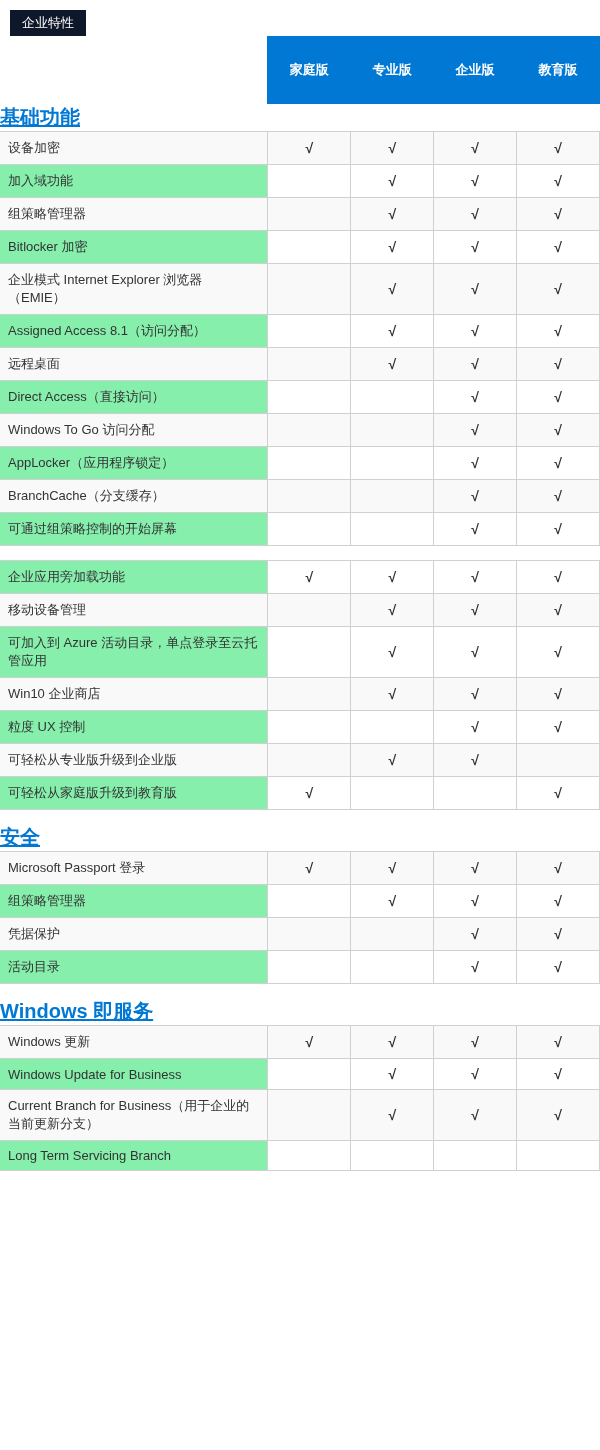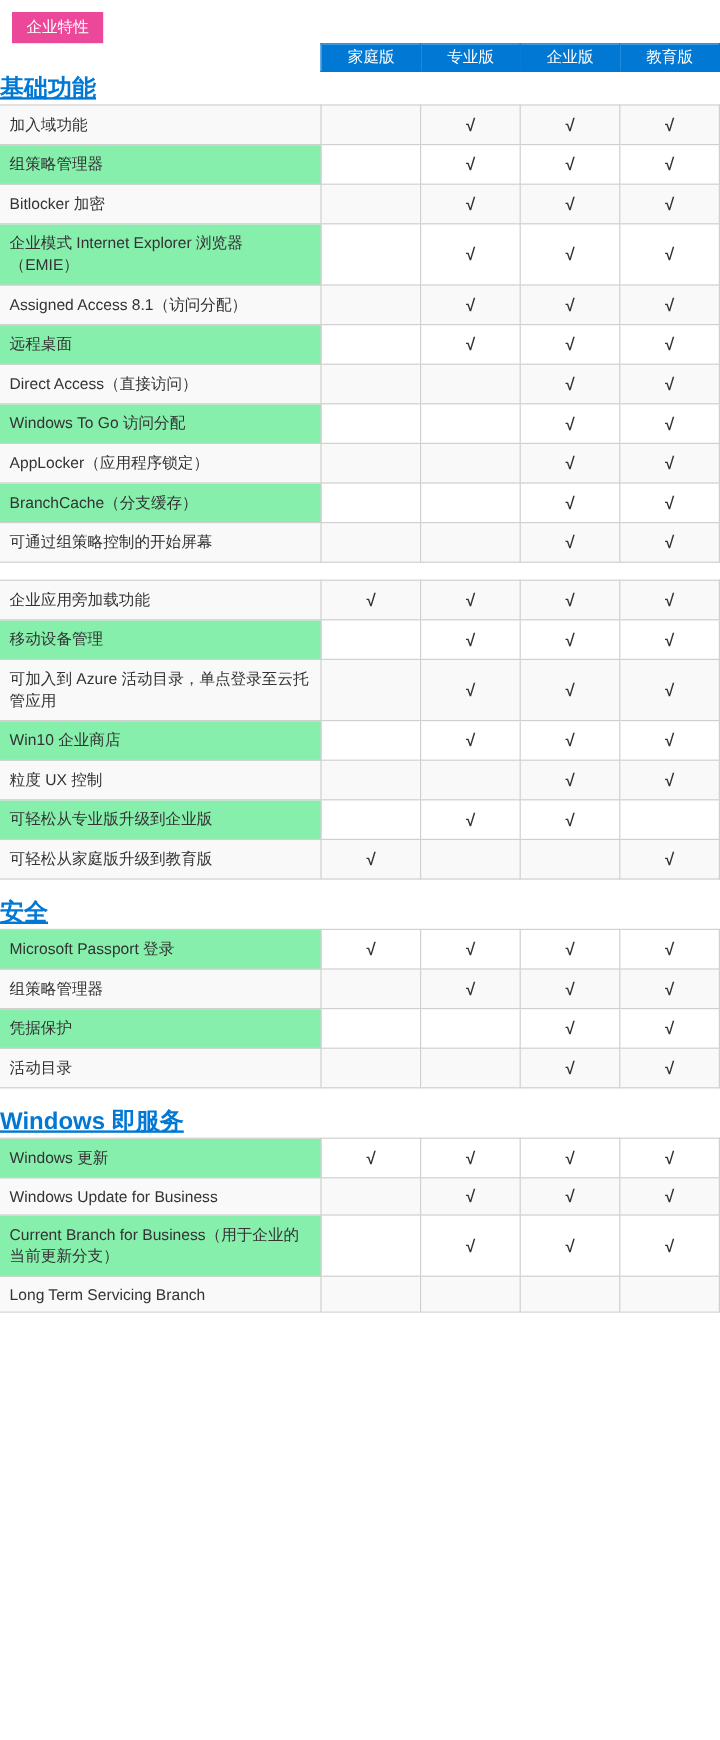--- a/index.html
+++ b/index.html
@@ -11,21 +11,21 @@
       width: 600px;
     }
 
     .page-wrapper {
       width: 600px;
       padding: 0;
     }
 
     
     .enterprise-badge {
-      background: #ec4899;
+      background: #0f172a;
       color: #fff;
       font-size: 13px;
       padding: 4px 12px;
       display: inline-block;
       margin: 10px 0 0 10px;
     }
 
     
     table {
       width: 100%;
@@ -33,23 +33,23 @@
       table-layout: fixed;
     }
 
     col.feature-col { width: 265px; }
     col.data-col { width: 82px; }
 
     thead th {
       background: #0078d4;
       color: #fff;
       text-align: center;
-      padding: 2px 4px;
+      padding: 24px 4px;
       font-size: 13px;
-      font-weight: normal;
+      font-weight: bold;
       border: 1px solid #0078d4;
     }
 
     thead th.empty-header {
       background: #fff;
       border: none;
     }
 
     tbody tr td {
       border: 1px solid #d0d0d0;
@@ -135,20 +135,27 @@
         <th>专业版</th>
         <th>企业版</th>
         <th>教育版</th>
       </tr>
     </thead>
     <tbody id="table-body">
     <tr class="section-row">
           <td colspan="5" class="section-title-cell">基础功能</td>
         </tr>
         <tr>
+          <td class="feature-cell">设备加密</td>
+          <td class="check-cell"><span class="check-mark">√</span></td>
+          <td class="check-cell"><span class="check-mark">√</span></td>
+          <td class="check-cell"><span class="check-mark">√</span></td>
+          <td class="check-cell"><span class="check-mark">√</span></td>
+        </tr>
+        <tr>
           <td class="feature-cell">加入域功能</td>
           <td class="check-cell"></td>
           <td class="check-cell"><span class="check-mark">√</span></td>
           <td class="check-cell"><span class="check-mark">√</span></td>
           <td class="check-cell"><span class="check-mark">√</span></td>
         </tr>
         <tr>
           <td class="feature-cell">组策略管理器</td>
           <td class="check-cell"></td>
           <td class="check-cell"><span class="check-mark">√</span></td>

